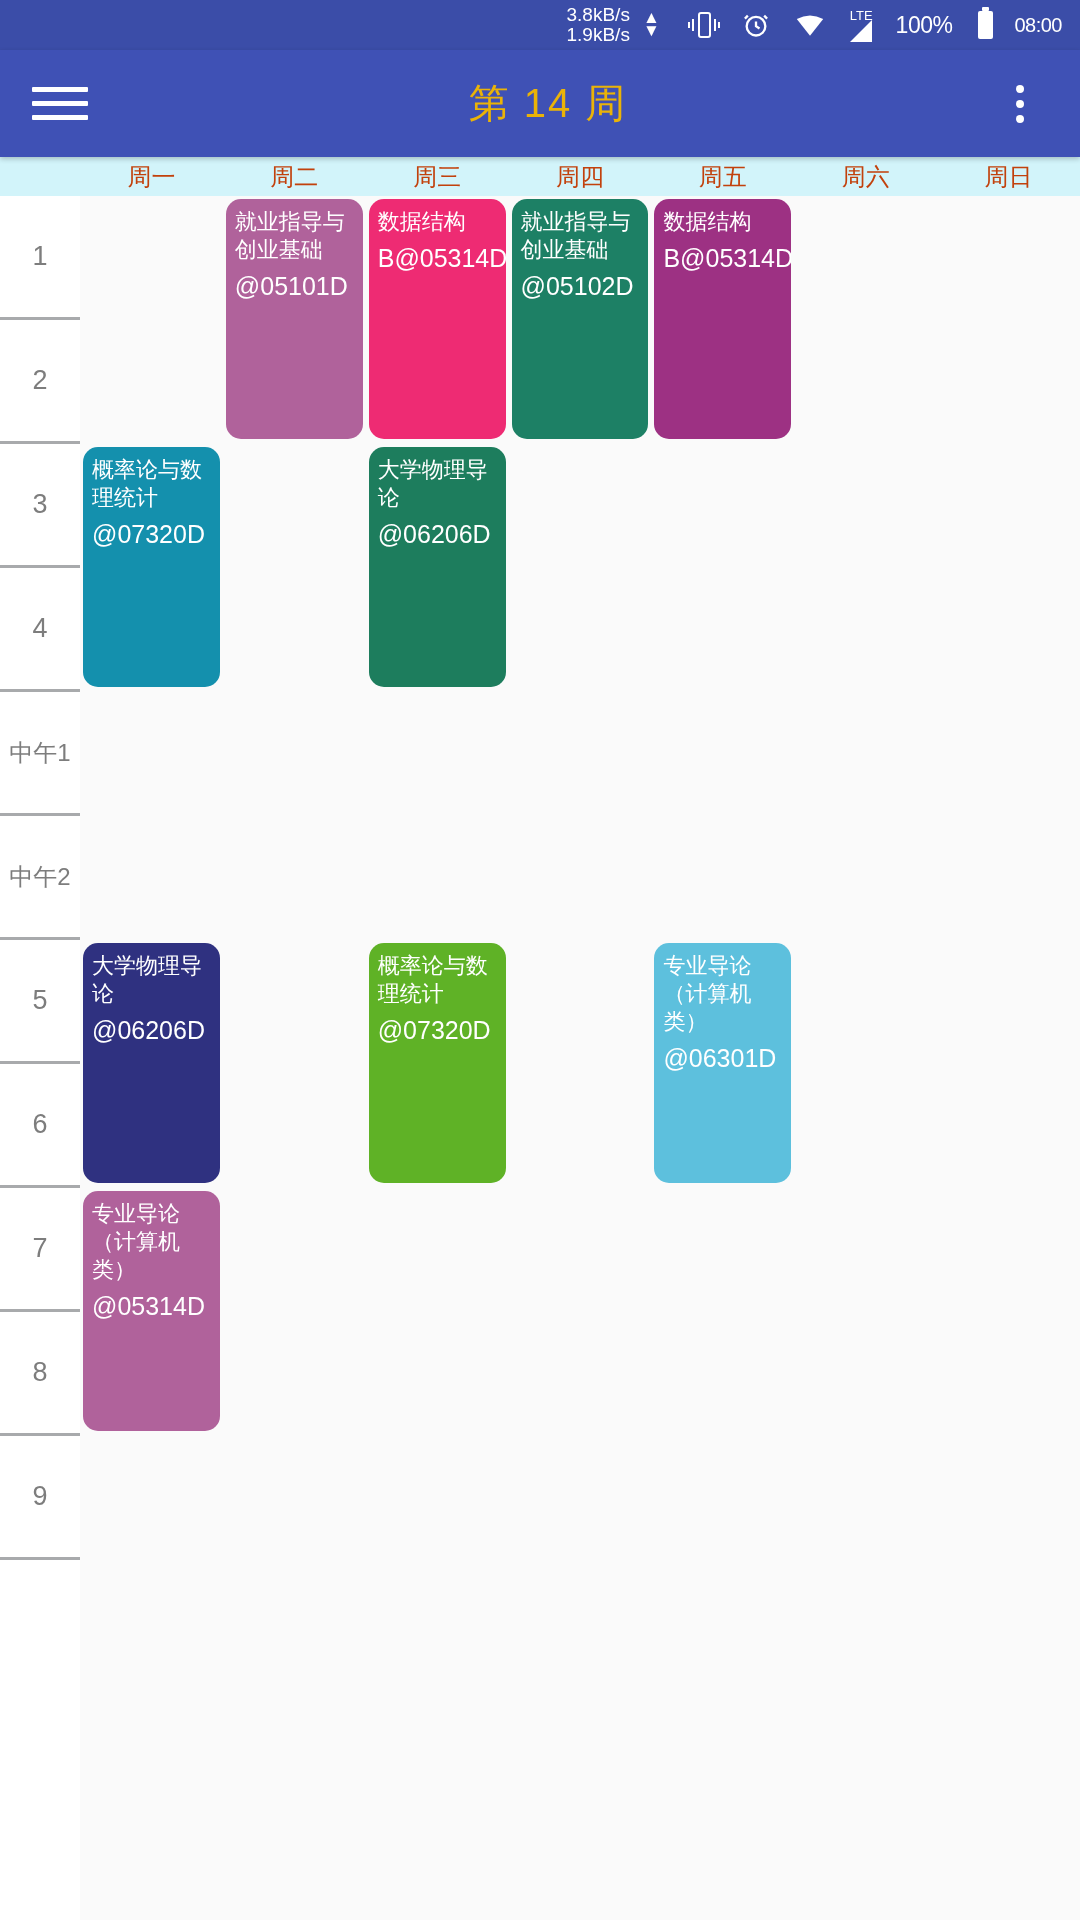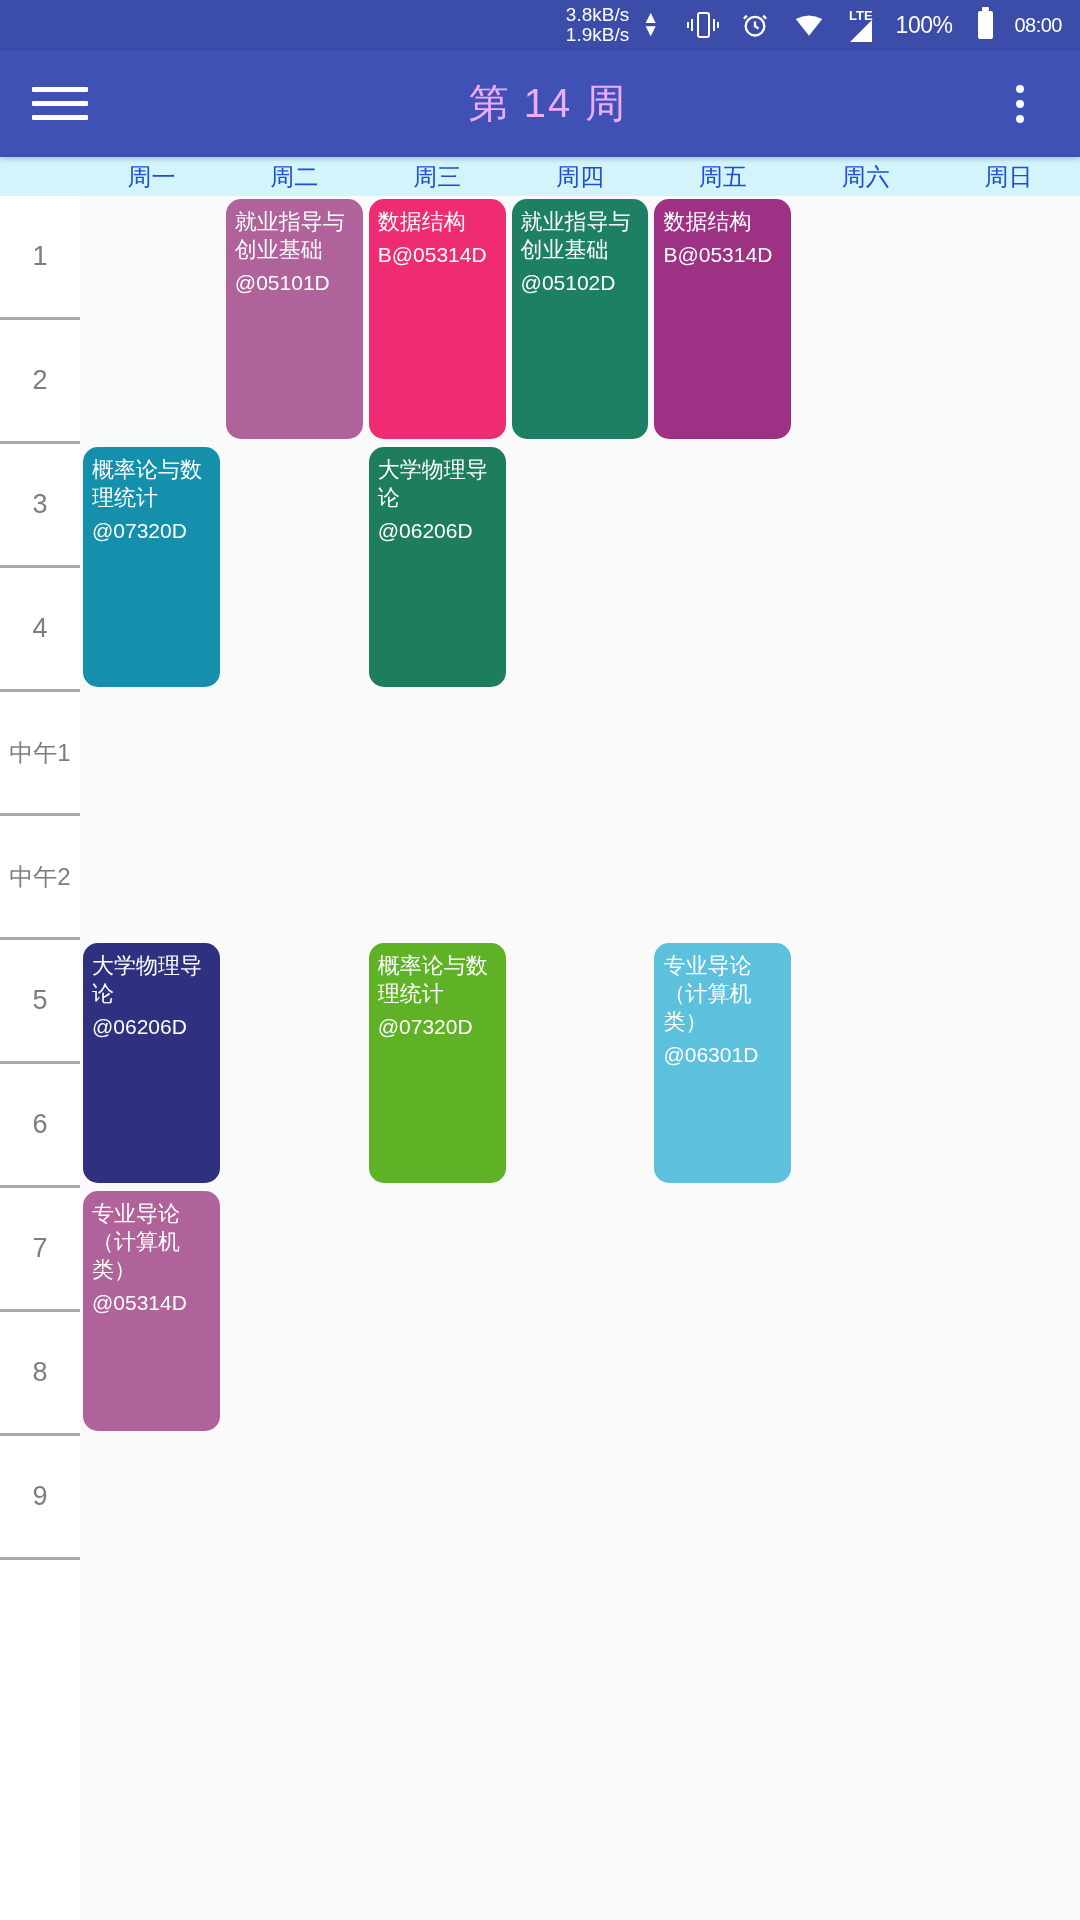--- a/index.html
+++ b/index.html
@@ -34,21 +34,21 @@
   .vib-body {
     position:absolute; left:7px; top:2px; width:13px; height:26px;
     border:2.5px solid #fff; border-radius:3px;
   }
   .vib-l, .vib-r { position:absolute; top:9px; width:2px; height:12px; background:#fff; }
   .vib-l { left:1px; } .vib-r { right:1px; }
   .vib-l2, .vib-r2 { position:absolute; top:12px; width:2px; height:6px; background:#fff; }
   .vib-l2 { left:-3px; } .vib-r2 { right:-3px; }
   .alarm-icon { width: 28px; height: 28px; }
   .wifi-icon { width: 30px; height: 24px; }
-  .lte-label { font-size: 13px; font-weight: bold; line-height: 1; margin-bottom: -2px; }
+  .lte-label { font-size: 13px; font-weight: normal; line-height: 1; margin-bottom: -2px; }
   .sig-wrap { display:flex; flex-direction:column; align-items:center; margin-right:14px; }
   .sig-tri {
     width: 0; height: 0;
     border-left: 22px solid transparent;
     border-bottom: 22px solid #ffffff;
   }
   .batt-pct { font-size: 23px; margin-right: 17px; letter-spacing: -0.5px;}
   .batt-icon {
     width: 15px; height: 28px; background: #fff; border-radius: 2px;
     position: relative; margin-right: 12px;
@@ -66,39 +66,39 @@
     display: flex; align-items: center;
     position: relative;
     box-shadow: 0 2px 5px rgba(0,0,0,0.22);
     z-index: 5;
   }
   .menu-btn { margin-left: 32px; width: 56px; height: 56px;
     display:flex; flex-direction:column; justify-content:center; gap:9px; }
   .menu-btn span { display:block; height:5px; background:#fff; border-radius:1px; }
   .app-title {
     position:absolute; left:0; right:0; text-align:center;
-    color:#f0abfc; font-size:40px; letter-spacing: 2px;
+    color:#eab308; font-size:40px; letter-spacing: 2px;
     pointer-events:none;
     padding-left:16px;
   }
   .more-btn {
     margin-left:auto; margin-right:36px; width:48px; height:56px;
     display:flex; flex-direction:column; align-items:center;
     justify-content:center; gap:7px;
   }
   .more-btn i { display:block; width:8px; height:8px; border-radius:50%; background:#fff; }
 
   
   .week-header {
     display:flex; height:39px; background:#d2f4fa; width:100%;
     align-items:center;
   }
   .wh-corner { width: 80px; flex: 0 0 80px; height:100%; }
   .wh-cell {
-    flex: 1 1 0; text-align:center; color:#1d4ed8;
+    flex: 1 1 0; text-align:center; color:#c2410c;
     font-size:24px; line-height:39px;
   }
 
   
   .sched {
     position: relative; width: 1080px; height: 1724px;
     background: #fafafa;
   }
   .period-col {
     position:absolute; left:0; top:0; width:80px; height:100%;
@@ -113,21 +113,21 @@
   .period-cell.cn { font-size: 24px; }
   .grid-area {
     position:absolute; left:80px; top:0; right:0; height:100%;
   }
   .course {
     position:absolute; border-radius:15px; color:#ffffff;
     padding:9px 9px 0 9px; overflow:hidden;
     line-height:1.28; font-size:22px;
   }
   .course .name { display:block; }
-  .course .room { display:block; margin-top:6px; font-size:21px; }
+  .course .room { display:block; margin-top:6px; font-size:25px; }
 </style>
 </head>
 <body>
 
 <div class="status-bar">
   <div class="net-speed">
     <span>3.8kB/s</span>
     <span>1.9kB/s</span>
   </div>
   <div class="net-arrows">

